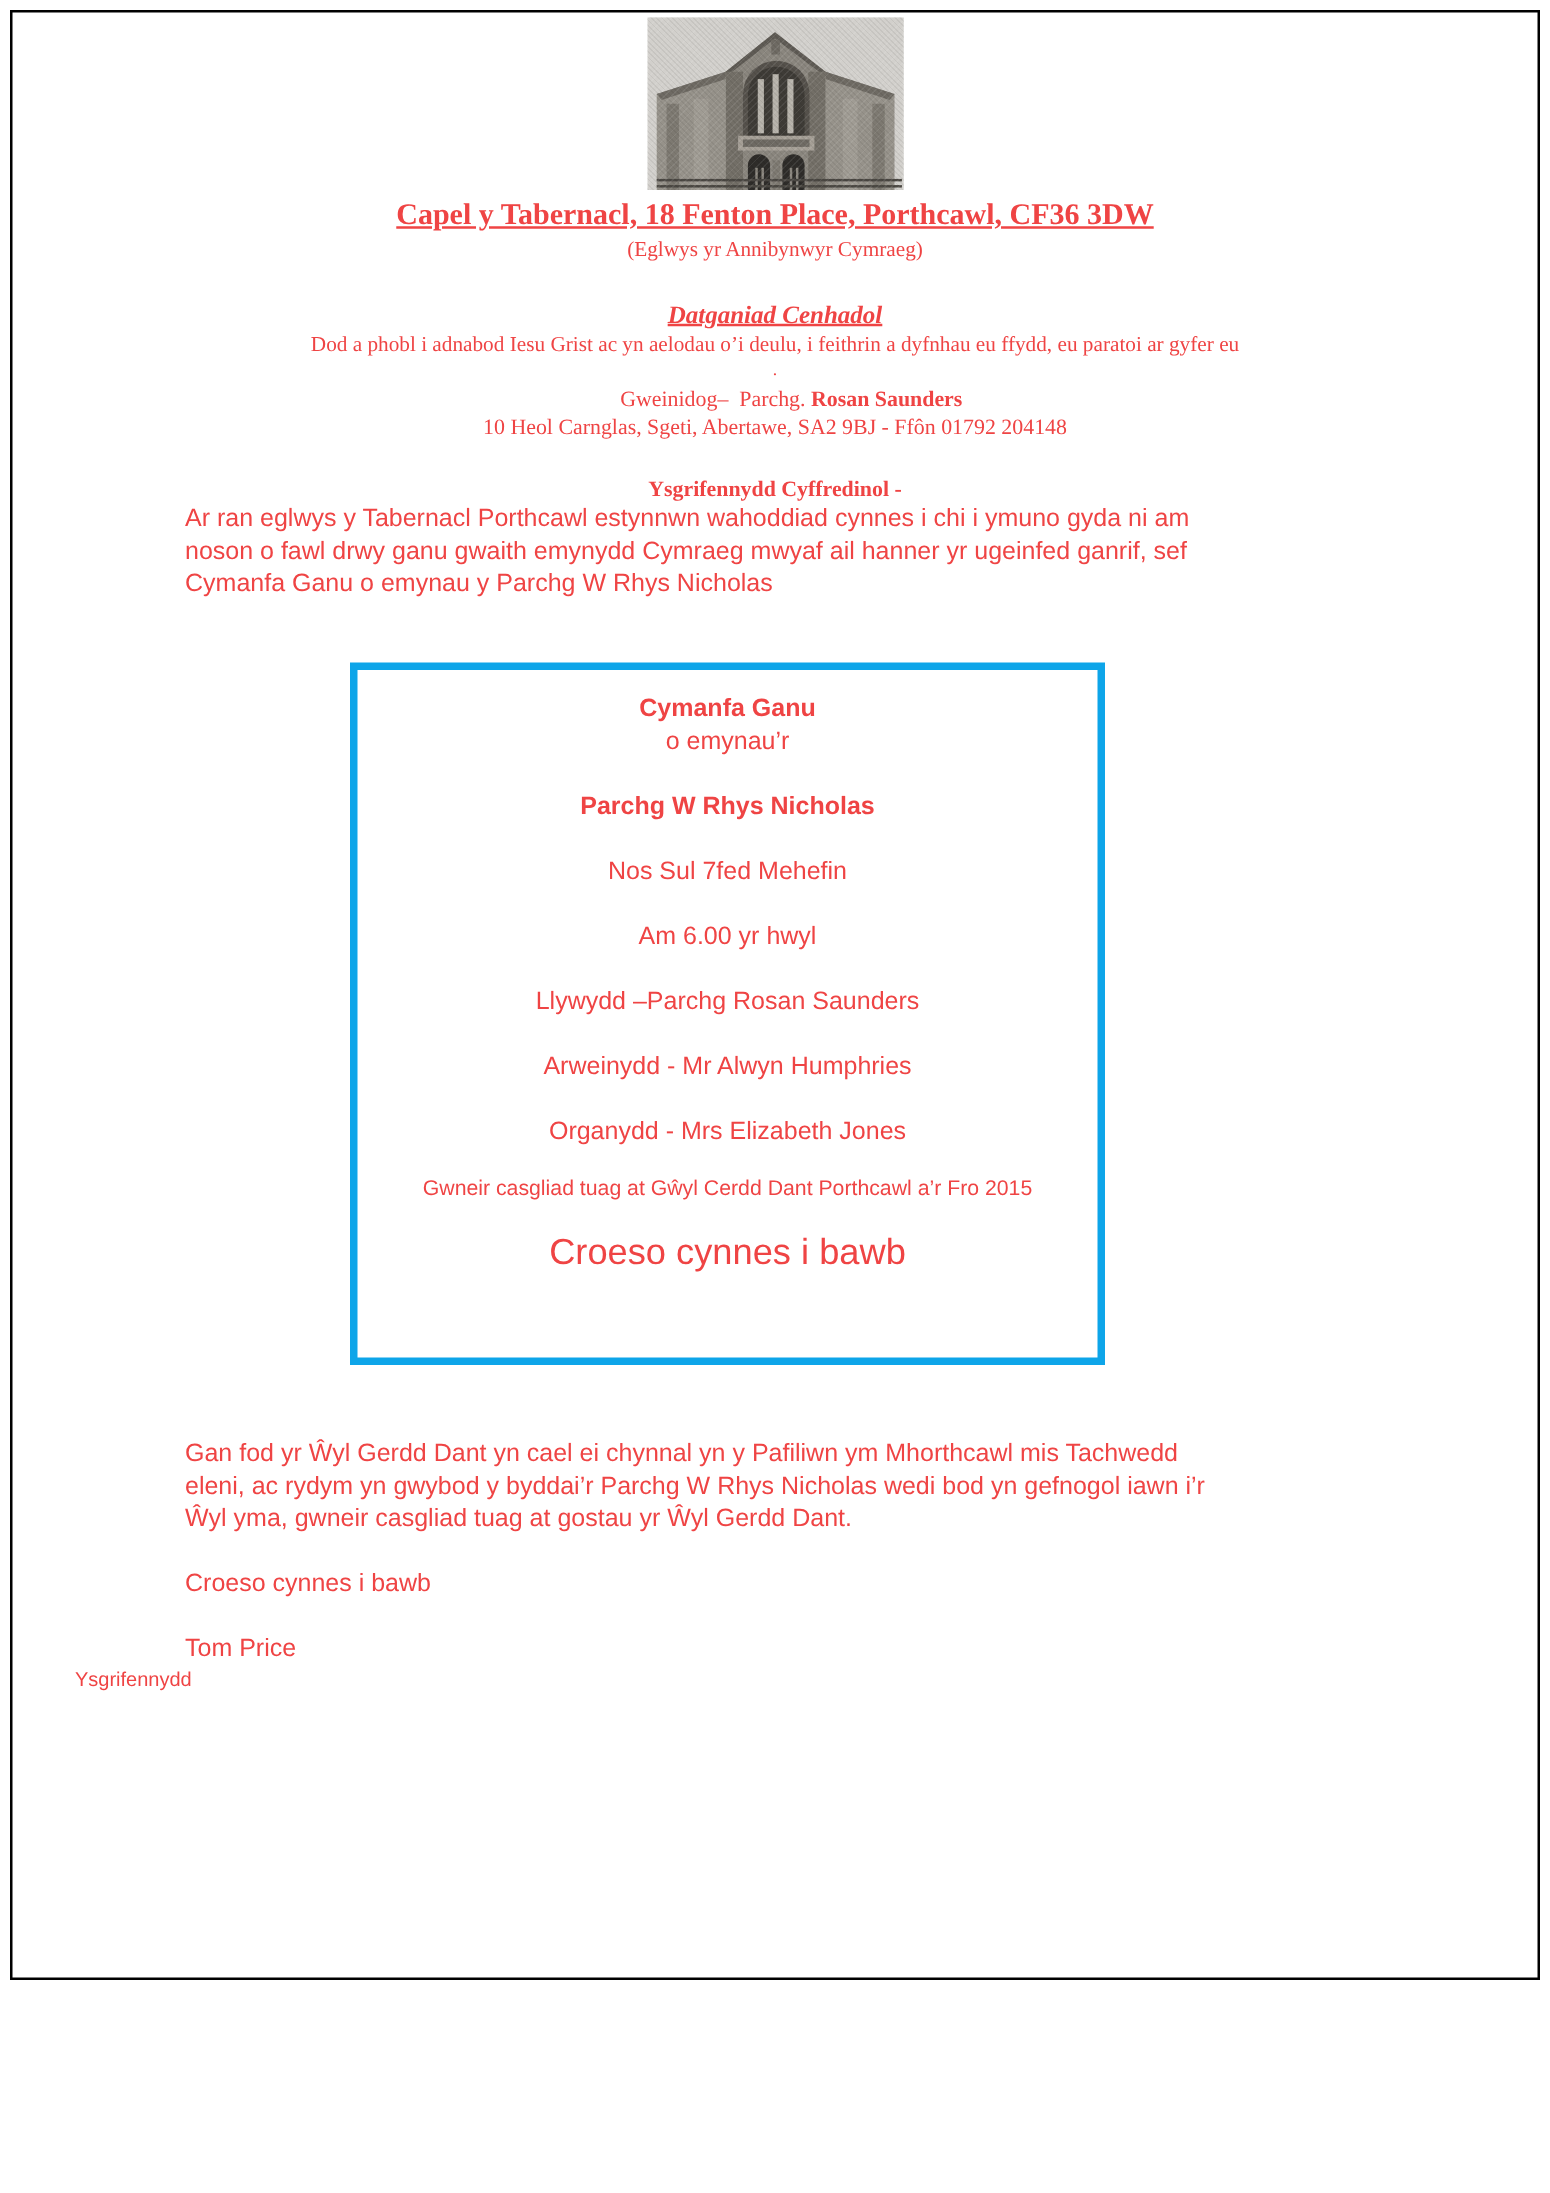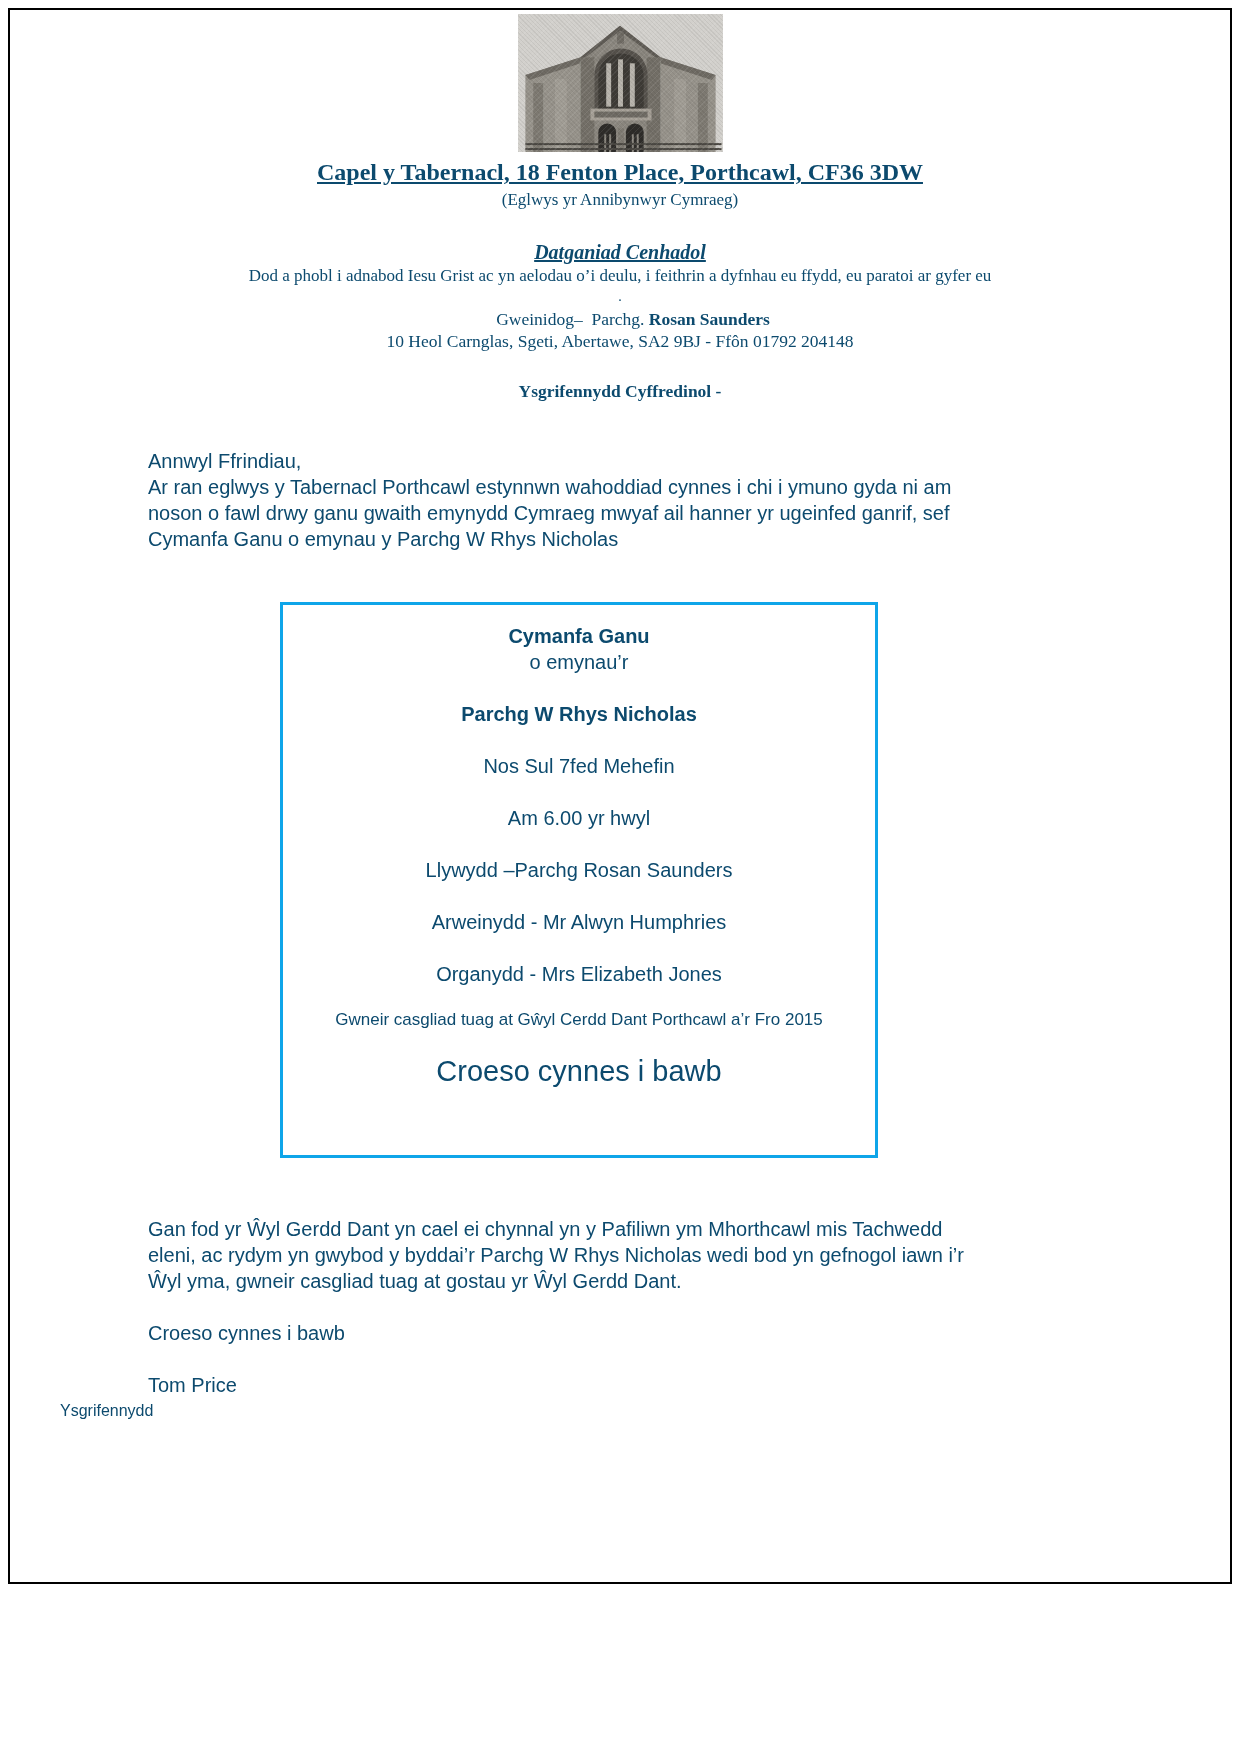--- a/index.html
+++ b/index.html
@@ -5,21 +5,21 @@
   html, body {
     margin: 0;
     padding: 0;
     background: #ffffff;
   }
   .page {
     position: relative;
     width: 1240px;
     height: 1592px;
     background: #ffffff;
-    color: #0c4a6e;
+    color: #ef4444;
     overflow: hidden;
   }
   .page-frame {
     position: absolute;
     inset: 8px;
     border: 2px solid #000000;
     pointer-events: none;
   }
 
   
@@ -108,21 +108,21 @@
     margin-left: 148px;
     width: 830px;
     font-size: 20px;
     line-height: 26px;
   }
 
   
   .notice-box {
     margin: 50px 0 0 280px;
     width: 576px;
-    border: 3px solid #0ea5e9;
+    border: 6px solid #0ea5e9;
     text-align: center;
     padding: 18px 8px 66px 8px;
   }
   .nb-heading   { font-size: 20px; font-weight: bold; line-height: 26px; }
   .nb-sub       { font-size: 20px; line-height: 26px; }
   .nb-line      { font-size: 20px; line-height: 26px; margin-top: 26px; }
   .nb-line-bold { font-size: 20px; font-weight: bold; line-height: 26px; margin-top: 26px; }
   .nb-collection{ font-size: 17px; line-height: 22px; margin-top: 22px; }
   .nb-welcome   { font-size: 29px; line-height: 36px; margin-top: 22px; }
 
@@ -207,21 +207,20 @@
   <div class="serif dot-line">.</div>
 
   <div class="serif minister-line">
     <span>Gweinidog–&nbsp; Parchg.</span>
     <b>Rosan Saunders</b>
   </div>
   <div class="serif center-line">10 Heol Carnglas, Sgeti, Abertawe, SA2 9BJ - Ffôn 01792 204148</div>
 
   <div class="serif secretary-heading">Ysgrifennydd Cyffredinol -</div>
 
-  <div class="sans salutation">Annwyl Ffrindiau,</div>
   <div class="sans body-par">Ar ran eglwys y Tabernacl Porthcawl estynnwn wahoddiad cynnes i chi i ymuno gyda ni am noson o fawl drwy ganu gwaith emynydd Cymraeg mwyaf ail hanner yr ugeinfed ganrif, sef Cymanfa Ganu o emynau y Parchg W Rhys Nicholas</div>
 
   <div class="sans notice-box">
     <div class="nb-heading">Cymanfa Ganu</div>
     <div class="nb-sub">o emynau’r</div>
     <div class="nb-line-bold">Parchg W Rhys Nicholas</div>
     <div class="nb-line">Nos Sul 7fed Mehefin</div>
     <div class="nb-line">Am 6.00 yr hwyl</div>
     <div class="nb-line">Llywydd –Parchg Rosan Saunders</div>
     <div class="nb-line">Arweinydd - Mr Alwyn Humphries</div>

